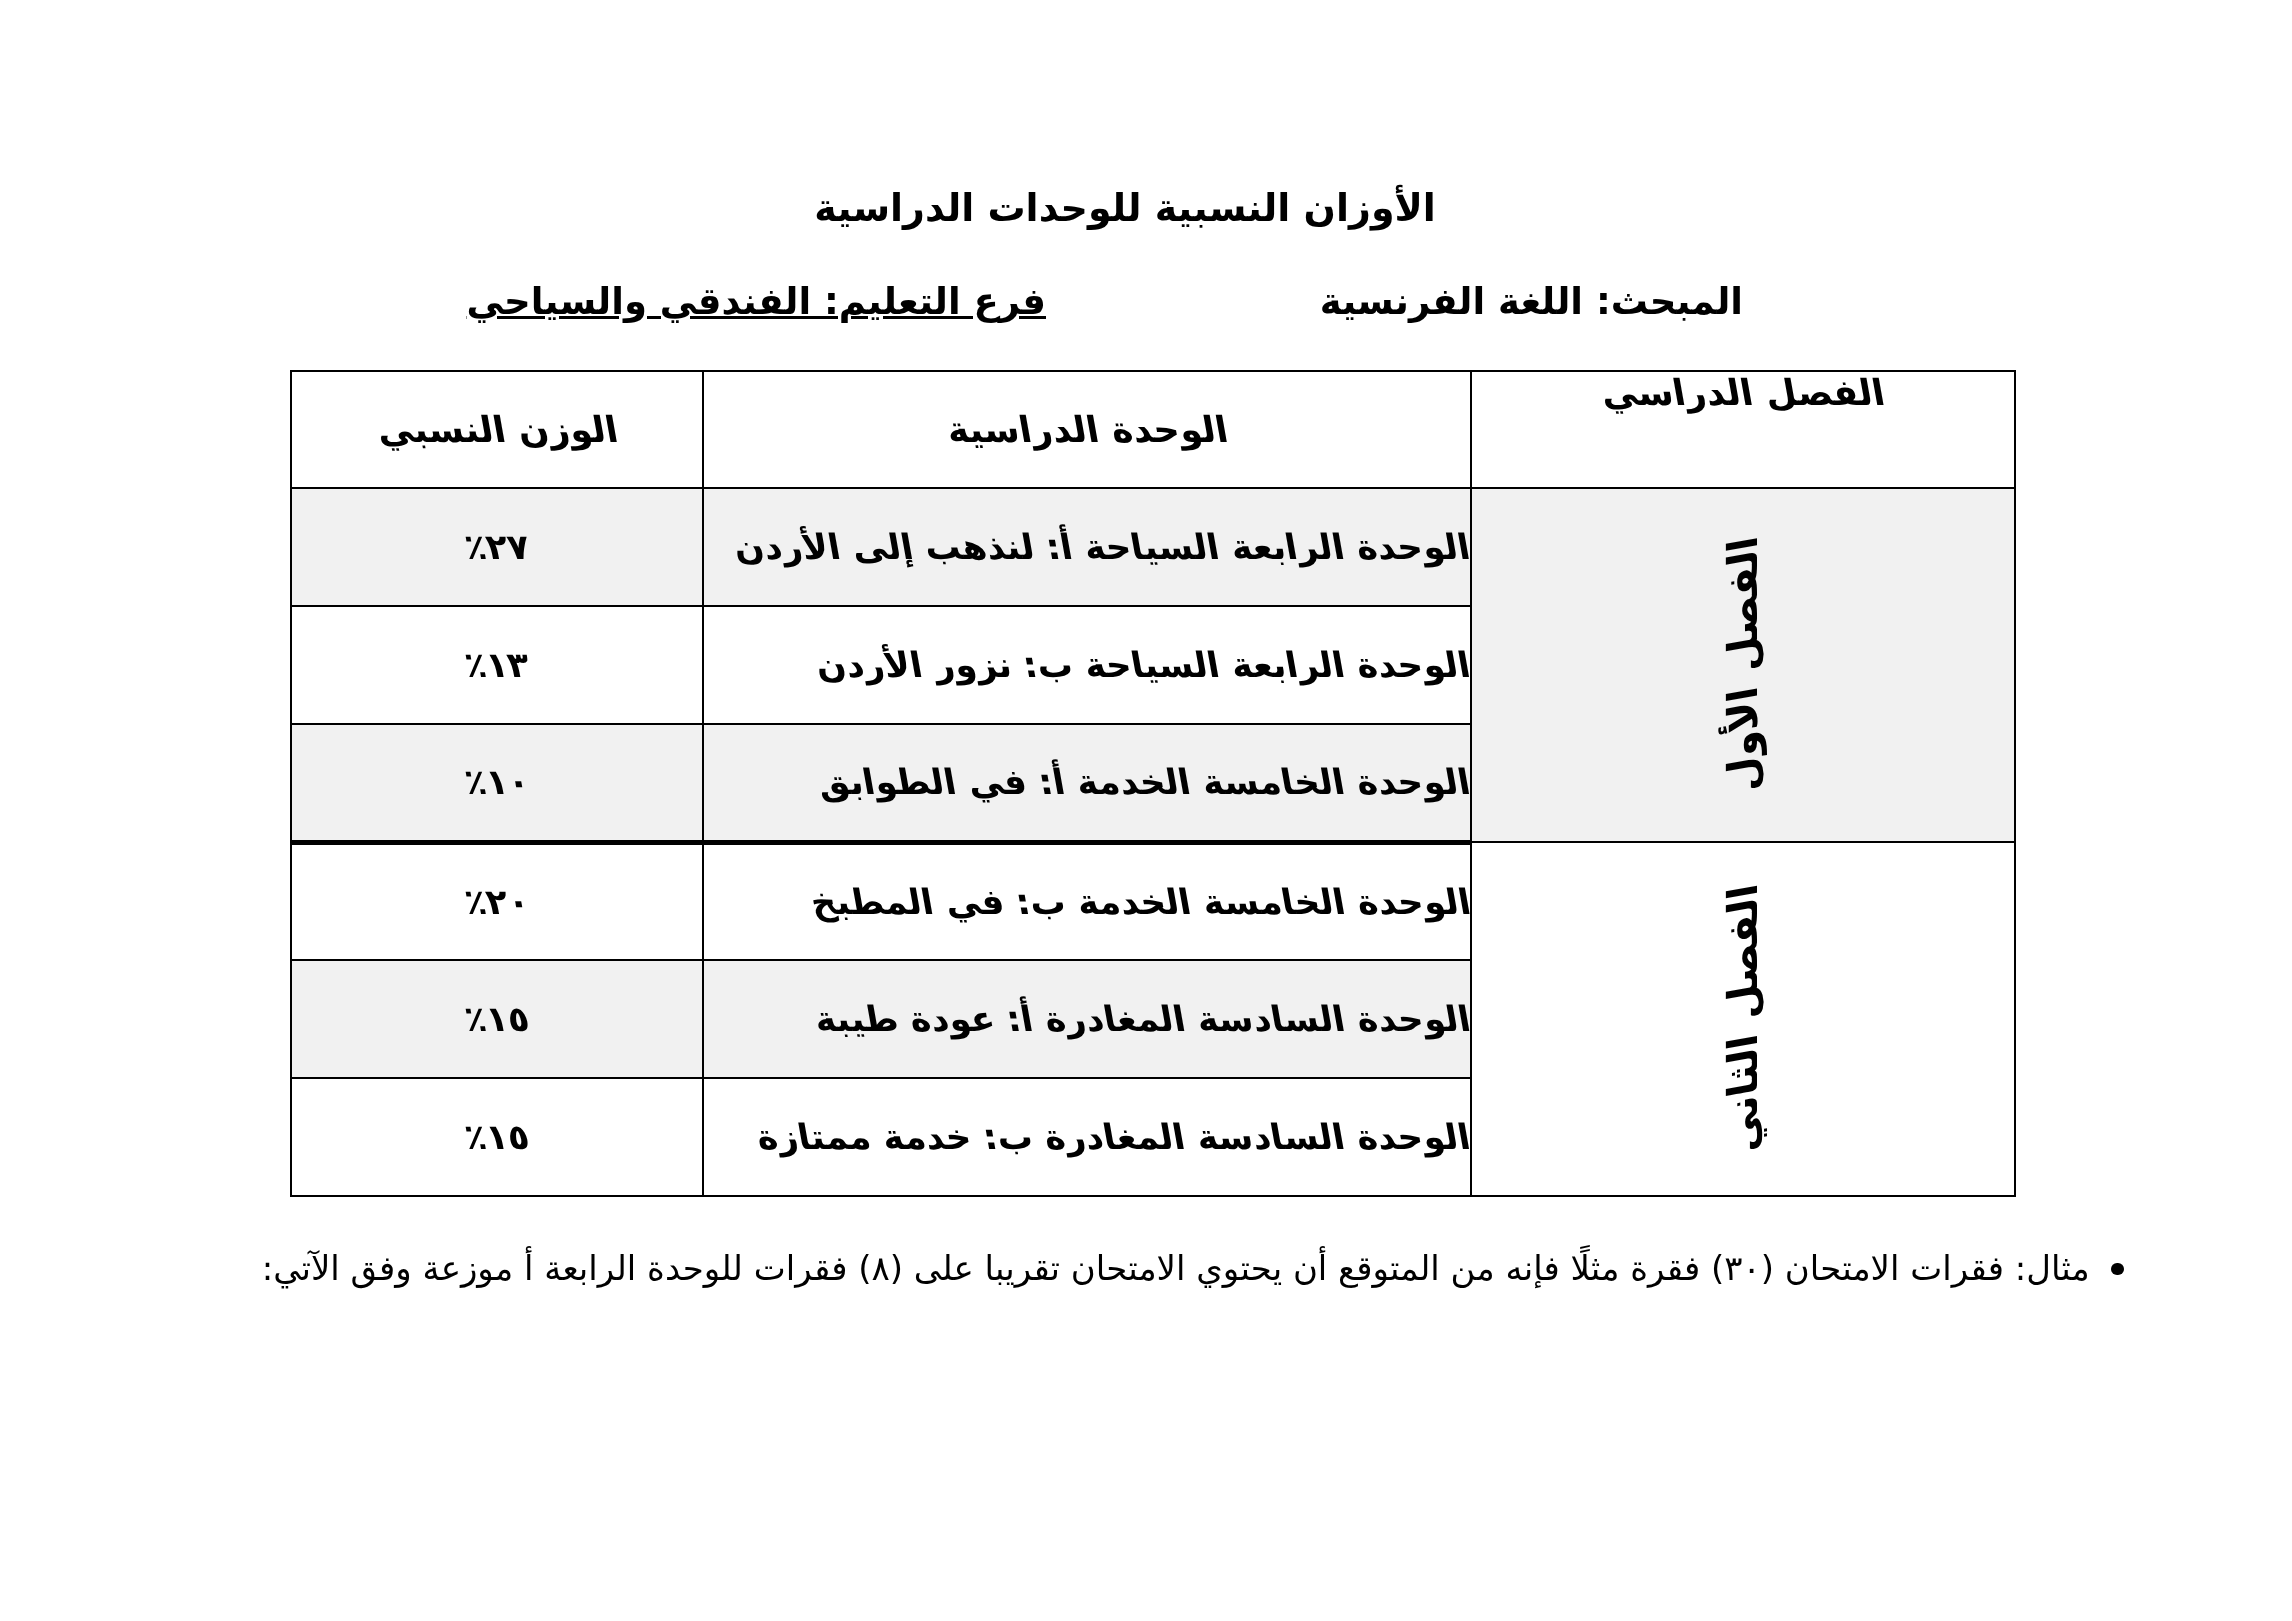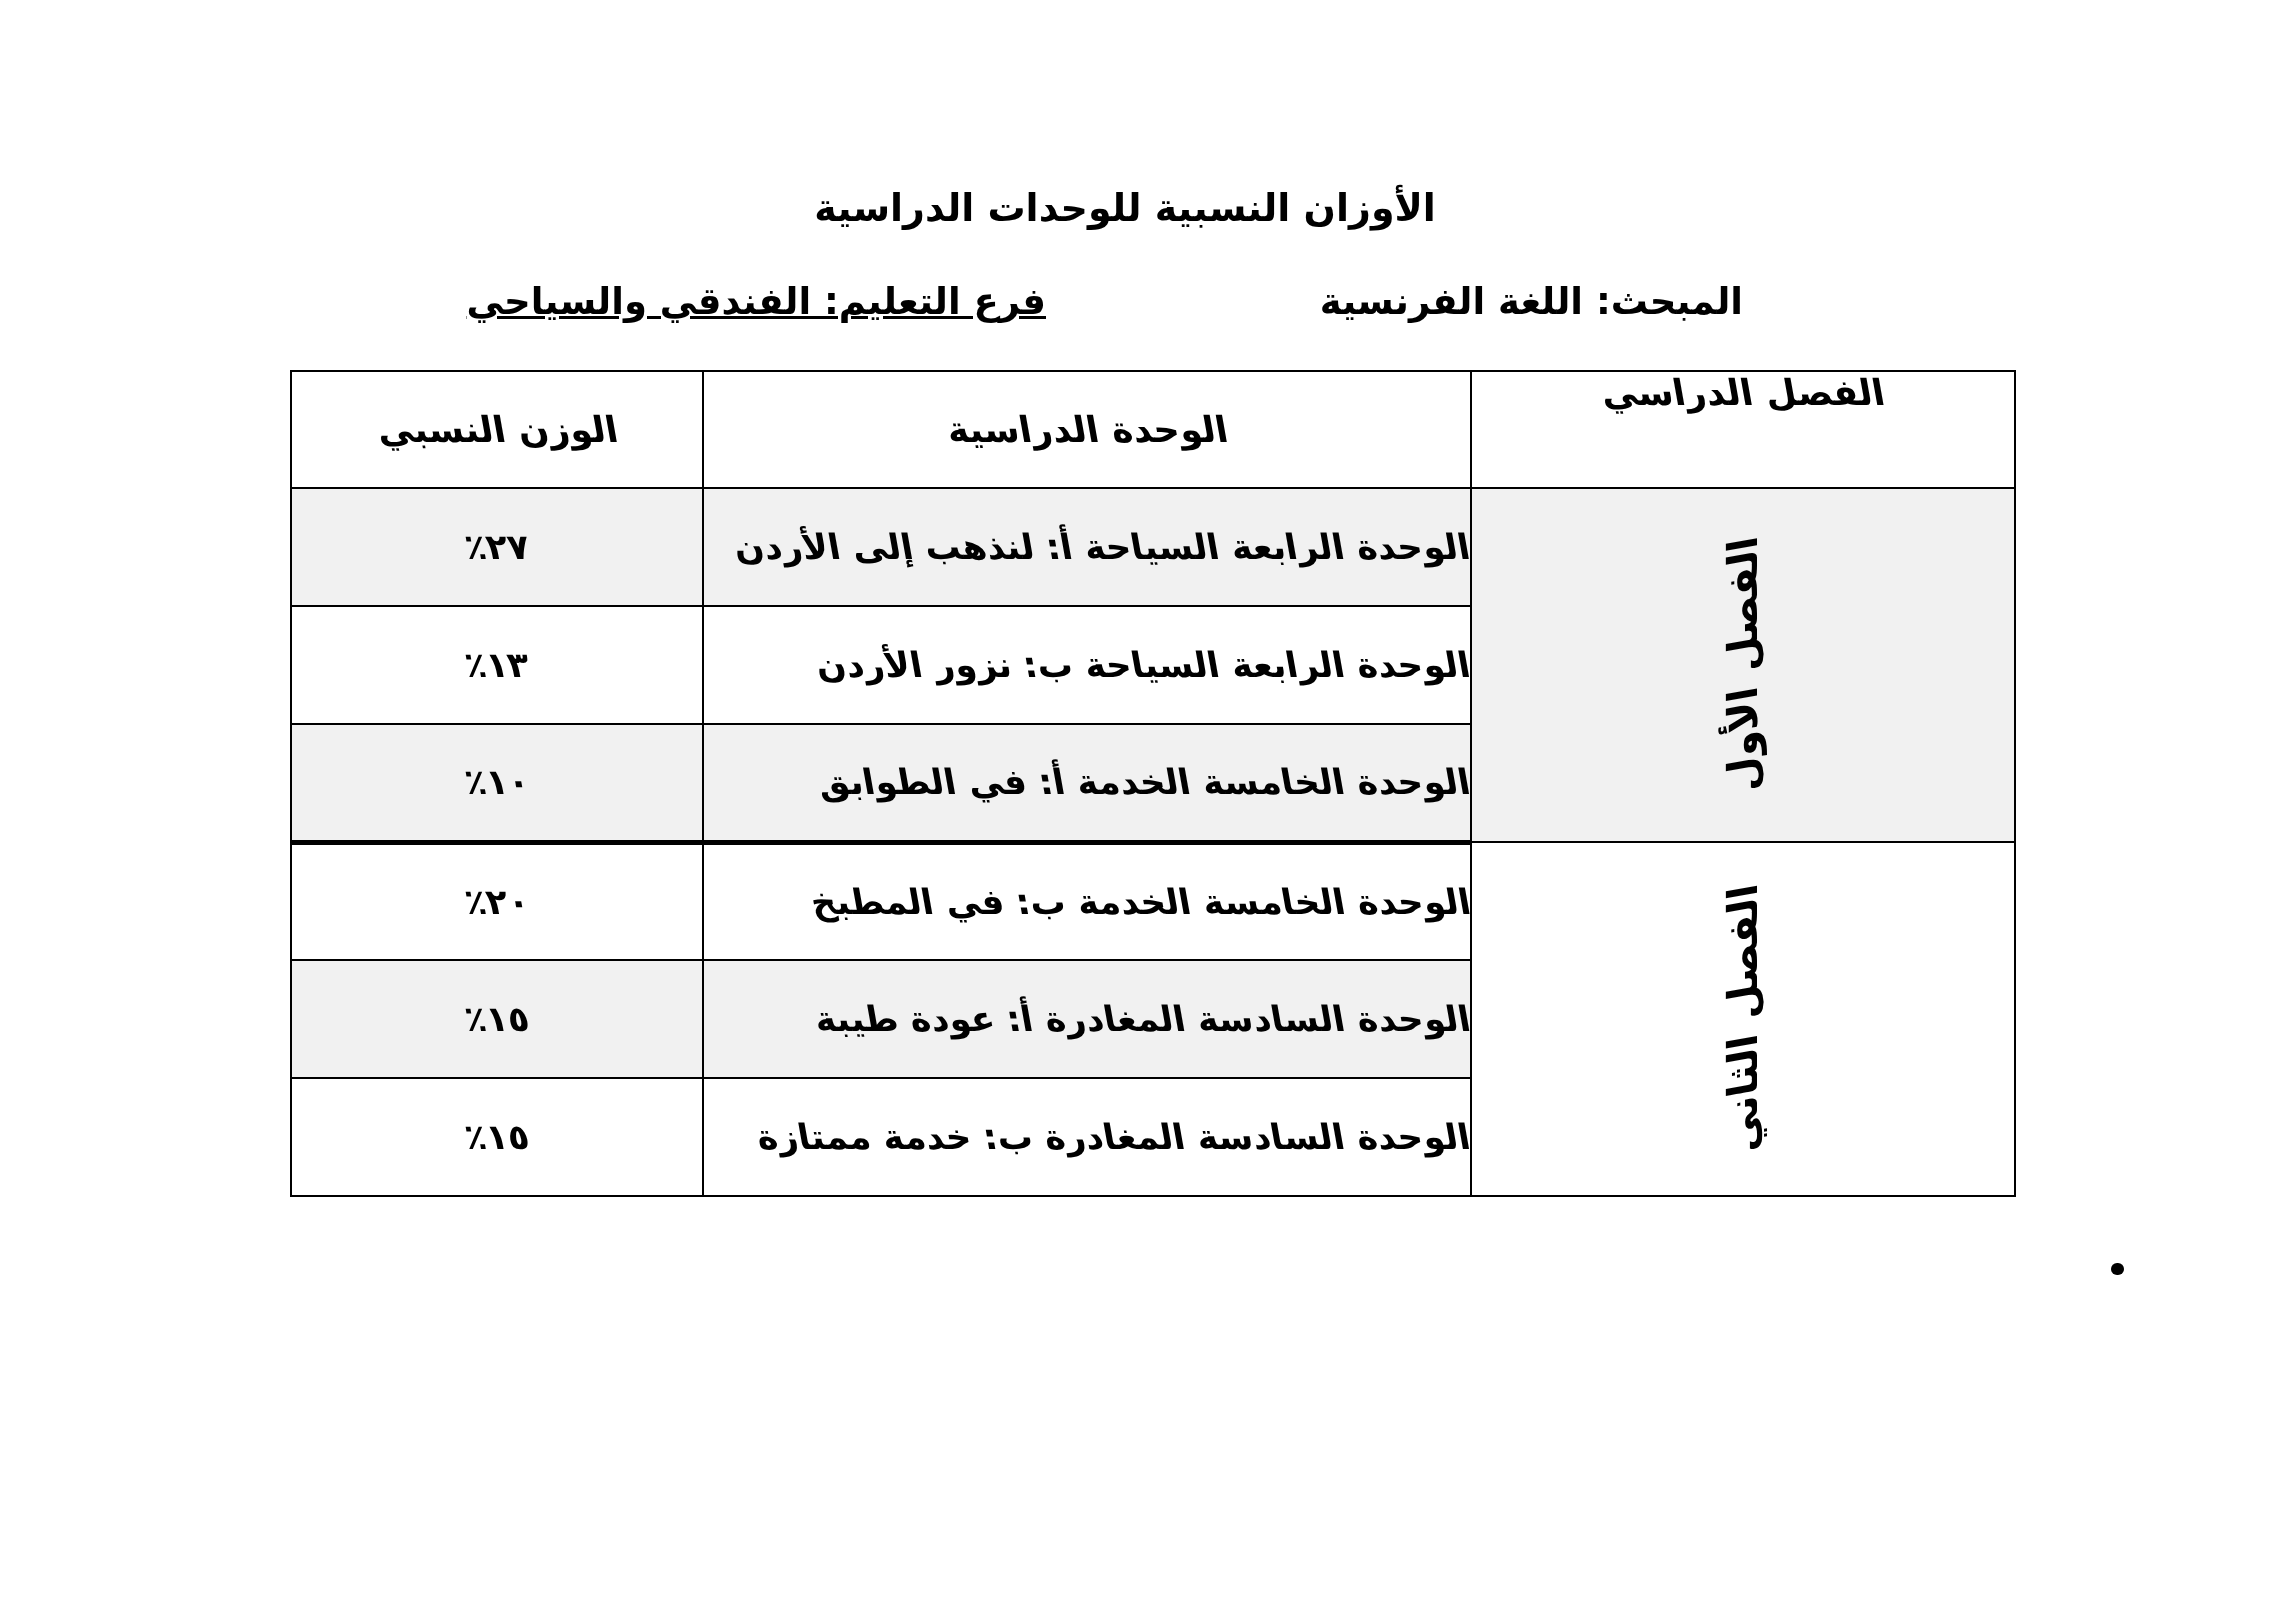--- a/index.html
+++ b/index.html
@@ -137,16 +137,17 @@
       <td class="unit"><span class="skew">الوحدة السادسة المغادرة ب: خدمة ممتازة</span></td>
       <td class="weight"><span class="skew">١٥٪</span></td>
     </tr>
   </tbody>
 </table>
 
 <div class="notes">
   <div class="note">
     <span class="bullet"></span>
     <span class="note-text">
+      <span class="note-line">مثال: فقرات الامتحان (٣٠) فقرة مثلًا فإنه من المتوقع أن يحتوي الامتحان تقريبا على (٨) فقرات للوحدة الرابعة أ موزعة وفق الآتي:</span>
     </span>
   </div>
 </div>
 
 
 </body></html>

